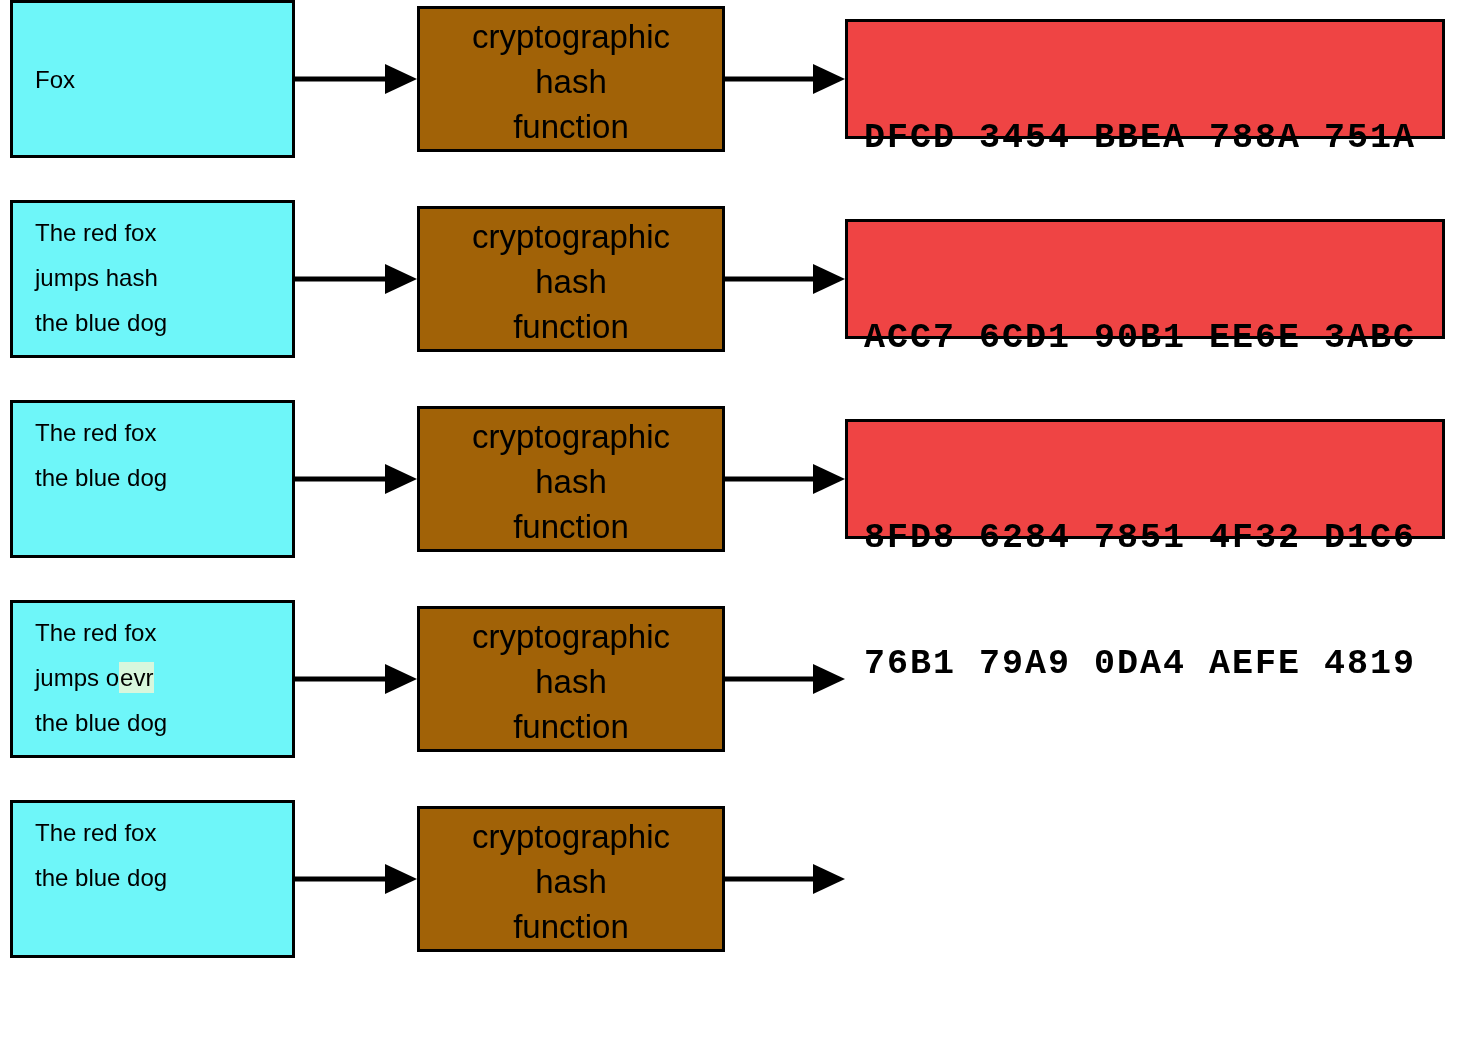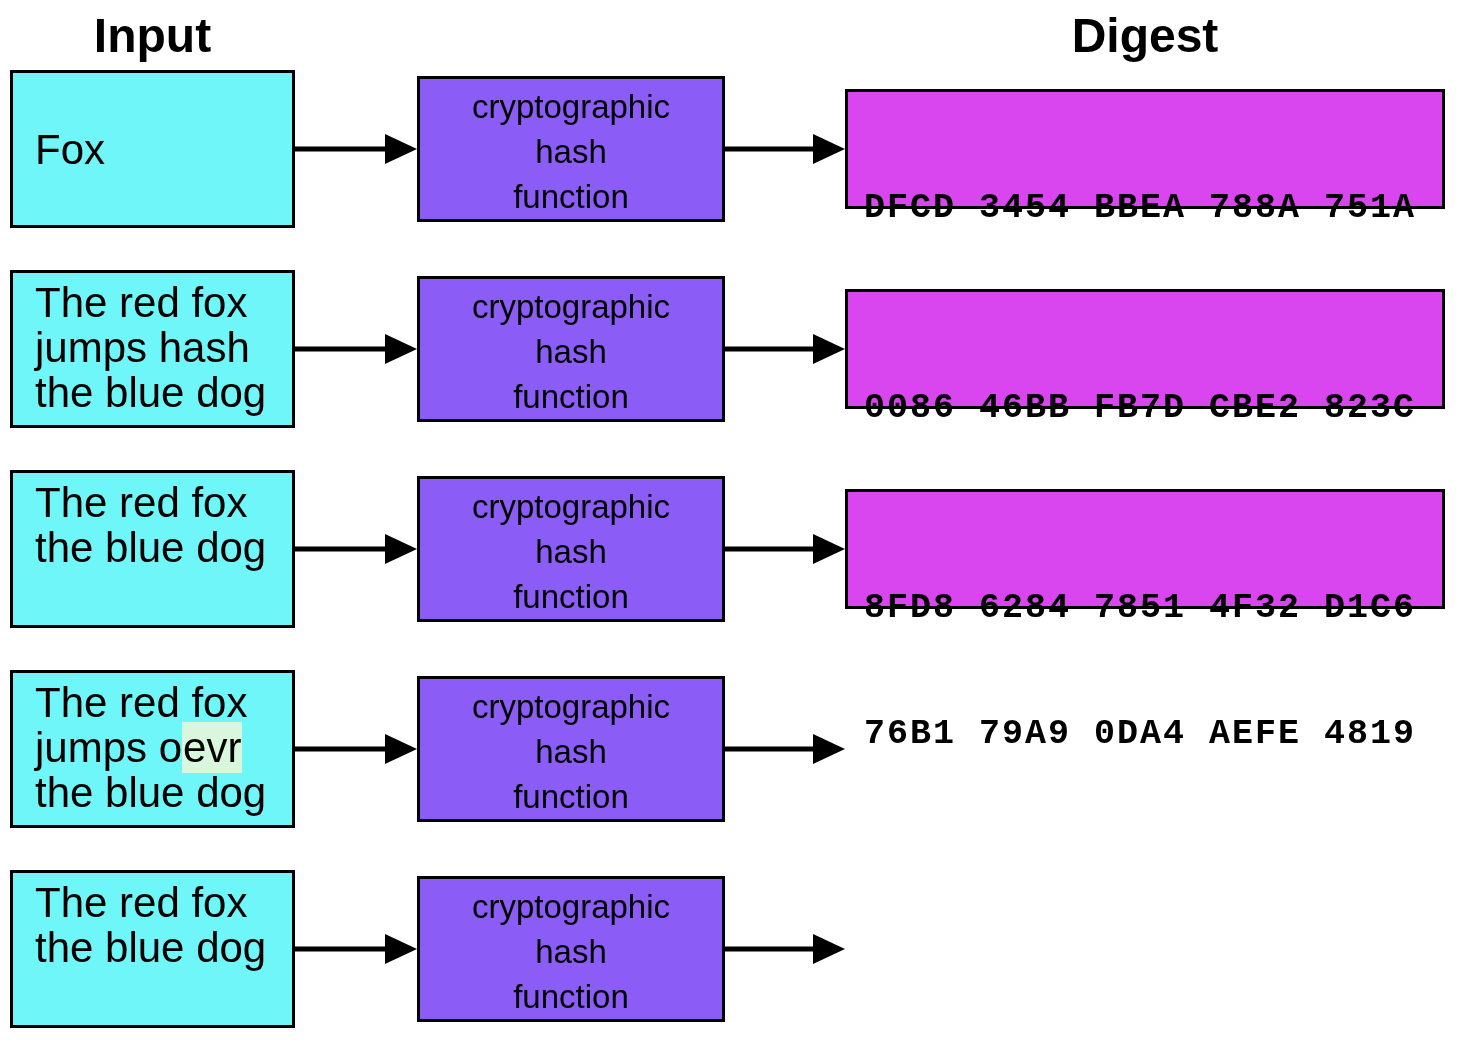--- a/index.html
+++ b/index.html
@@ -14,57 +14,46 @@
   .col-gap1{width:122px;flex:0 0 122px;}
   .col-hash{width:308px;flex:0 0 308px;}
   .col-gap2{width:120px;flex:0 0 120px;}
   .col-digest{width:600px;flex:0 0 600px;}
   .header-row{height:70px;align-items:center;}
   .header-label{font-size:48px;font-weight:bold;text-align:center;width:100%;}
   .row{height:158px;margin-bottom:42px;align-items:center;}
   .box{border:3px solid #000;box-sizing:border-box;}
   .input-box{
     width:285px;height:158px;background:#6EF6F9;
-    font-size:42px;display:flex;flex-direction:column;
+    font-size:24px;display:flex;flex-direction:column;
     justify-content:flex-start;padding:7px 16px 0 22px;
   }
   .input-box.single{justify-content:center;padding-top:0;}
   .input-line{line-height:45px;white-space:nowrap;}
   .hl{background:#D8F7DD;padding:2px 1px;}
   .hash-box{
-    width:308px;height:146px;background:#8b5cf6;
+    width:308px;height:146px;background:#a16207;
     font-size:33px;text-align:center;padding-top:5px;
   }
   .hash-line{line-height:45px;}
   .digest-box{
-    width:600px;height:120px;background:#d946ef;
+    width:600px;height:120px;background:#ef4444;
     font-family:"Liberation Mono","DejaVu Sans Mono",monospace;
     font-weight:bold;font-size:35px;letter-spacing:2px;
     padding:13px 0 0 16px;white-space:pre;
   }
   .digest-line{line-height:46px;}
   .arrow-cell{display:flex;align-items:center;justify-content:flex-start;}
   svg.arrow{display:block;}
 </style>
 </head>
 <body>
 
 <div class="canvas">
 
-  <div class="flexrow header-row">
-    <div class="col-input">
-        <div class="header-label">Input</div>
-      </div>
-    <div class="col-gap1"></div>
-    <div class="col-hash"></div>
-    <div class="col-gap2"></div>
-    <div class="col-digest">
-        <div class="header-label">Digest</div>
-      </div>
-  </div>
 
   <div class="flexrow row">
     <div class="col-input">
       <div class="box input-box single">
         <div class="input-line">Fox</div>
       </div>
     </div>
     <div class="col-gap1 arrow-cell">
       <svg class="arrow" width="122" height="34" viewBox="0 0 122 34">
           <rect x="0" y="14.5" width="95" height="5" fill="#000"></rect>
@@ -114,21 +103,20 @@
       </div>
     </div>
     <div class="col-gap2 arrow-cell">
       <svg class="arrow" width="120" height="34" viewBox="0 0 120 34">
           <rect x="0" y="14.5" width="93" height="5" fill="#000"></rect>
           <polygon points="88,2 120,17 88,32" fill="#000"></polygon>
         </svg>
     </div>
     <div class="col-digest">
       <div class="box digest-box">
-        <div class="digest-line">0086 46BB FB7D CBE2 823C</div>
         <div class="digest-line">ACC7 6CD1 90B1 EE6E 3ABC</div>
       </div>
     </div>
   </div>
 
   <div class="flexrow row">
     <div class="col-input">
       <div class="box input-box">
         <div class="input-line">The red fox</div>
         <div class="input-line">the blue dog</div>

